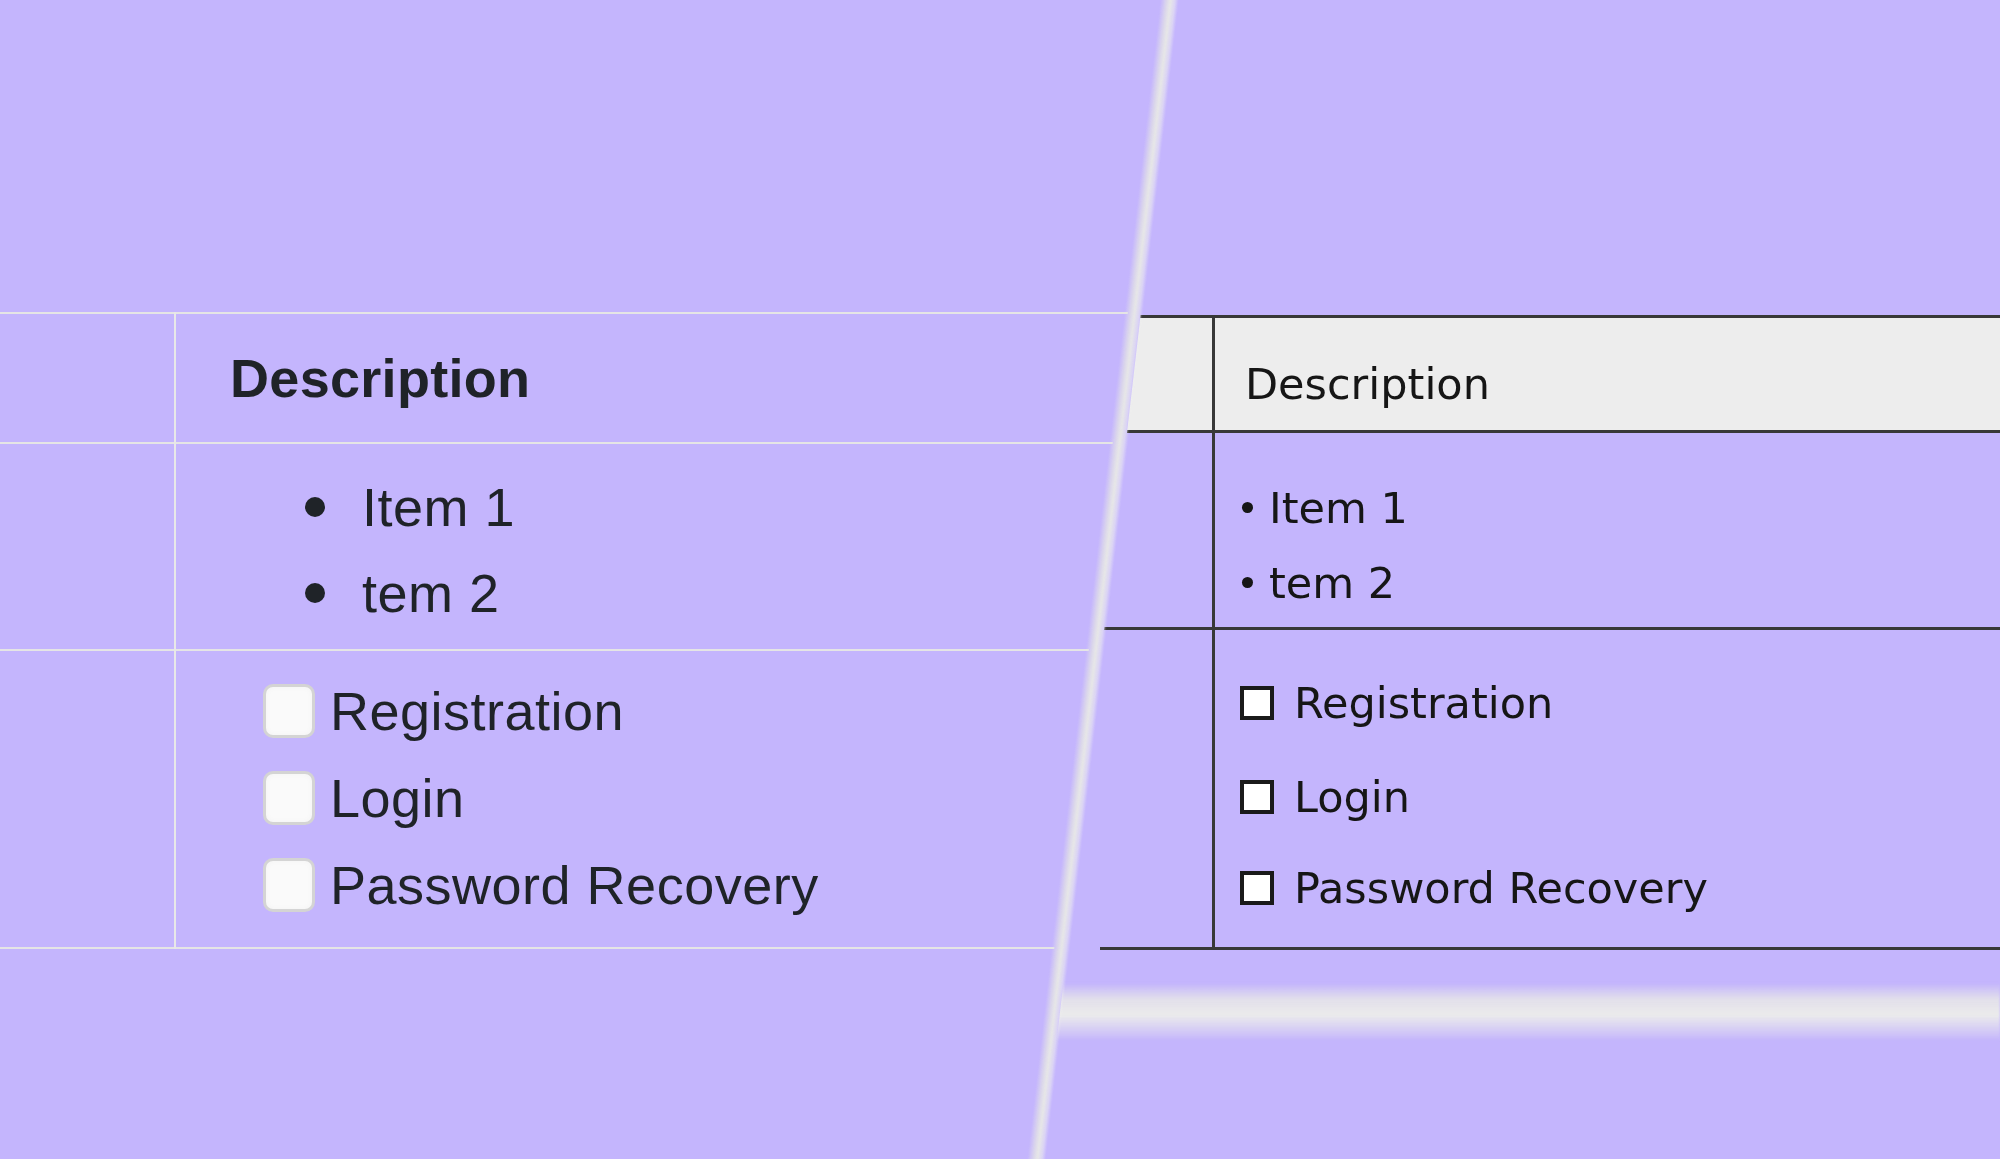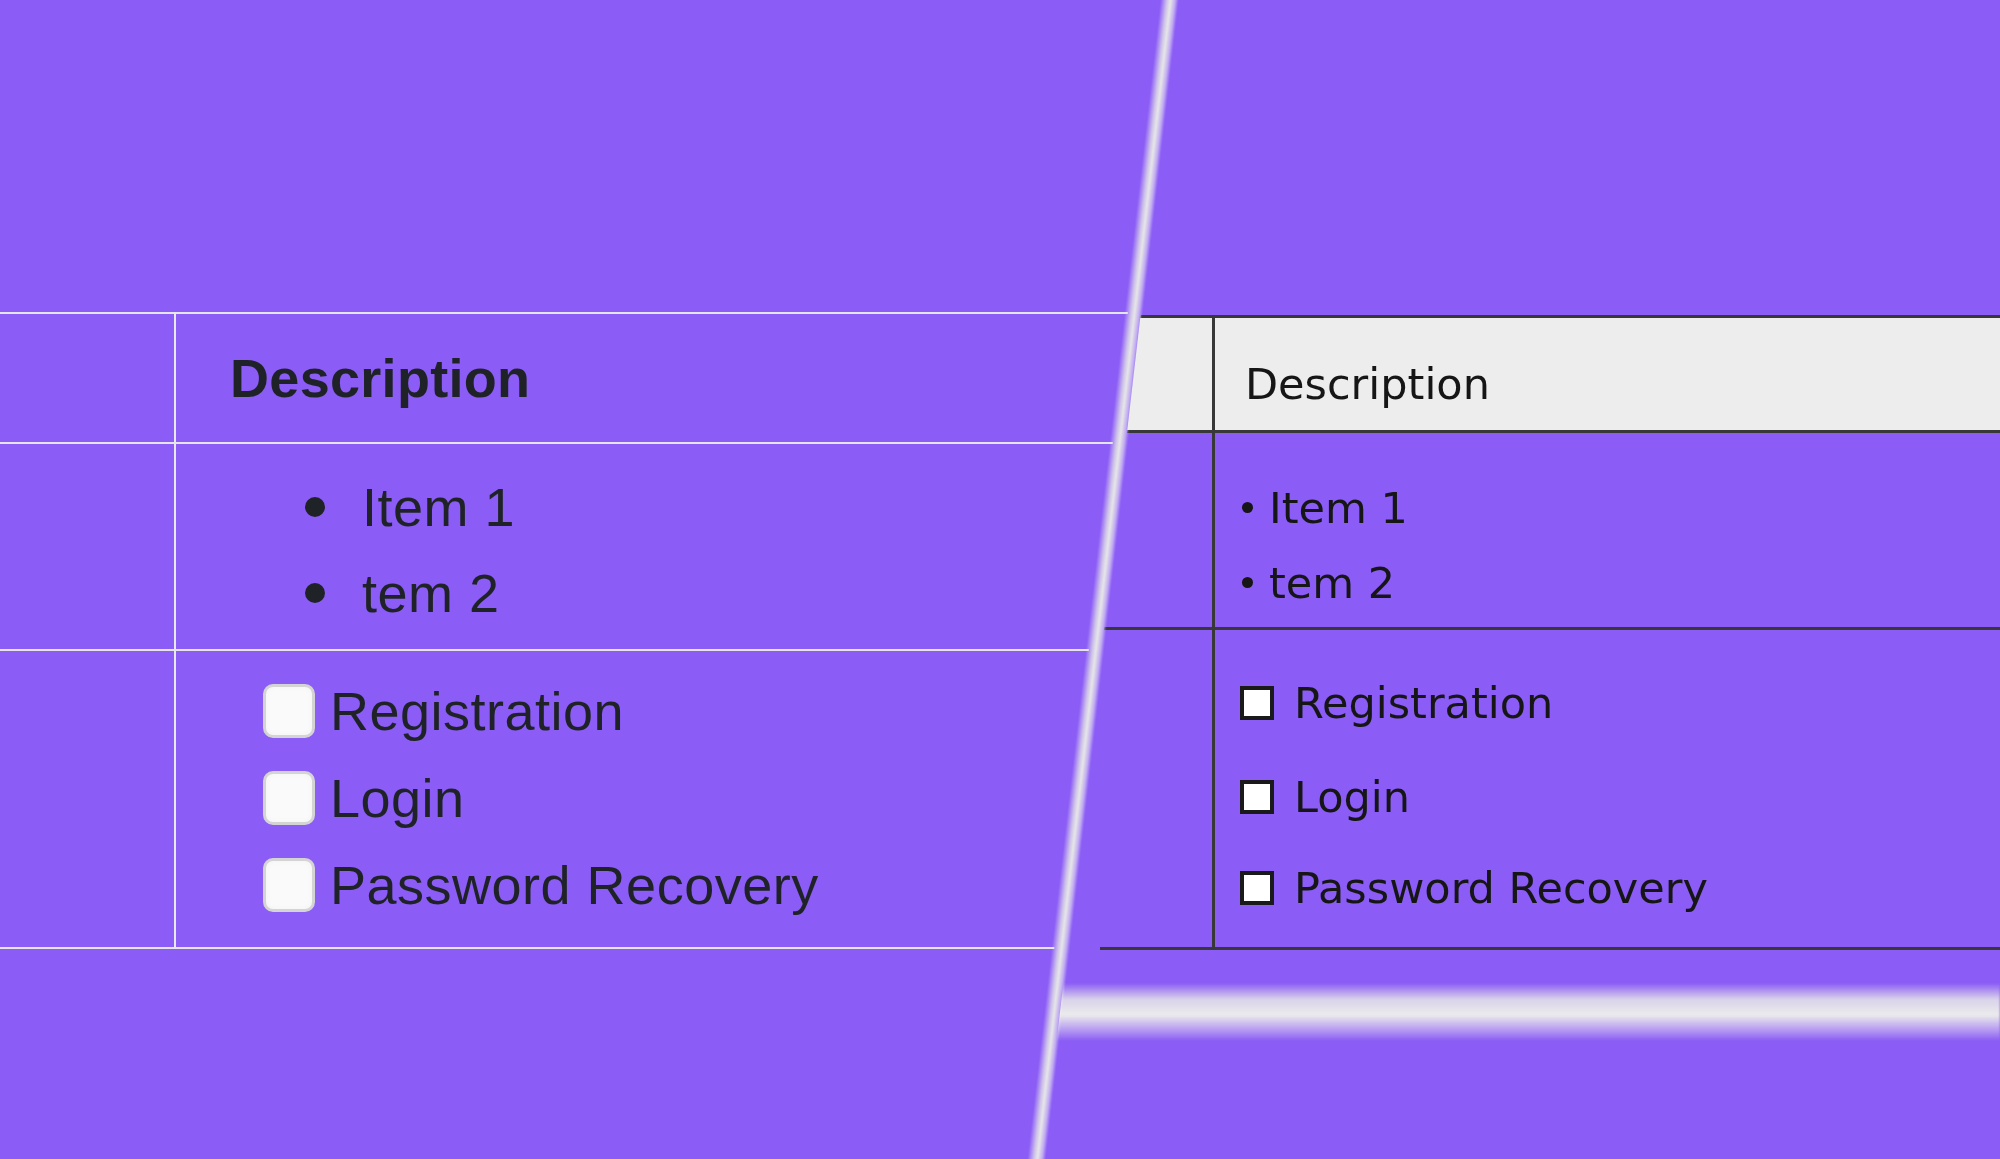--- a/index.html
+++ b/index.html
@@ -1,20 +1,20 @@
 <!DOCTYPE html>
 <html><head>
 <meta charset="utf-8">
 <style>
   html, body { margin: 0; padding: 0; background: #fff; }
   .canvas {
     position: relative;
     width: 2000px;
     height: 1159px;
-    background: #8b5cf6;
+    background: #c4b5fd;
     overflow: hidden;
     font-family: "Liberation Sans", sans-serif;
   }
   .hline, .vline { position: absolute; }
 
   
   .left-panel {
     position: absolute; inset: 0;
     clip-path: polygon(0 0, 1164px 0, 1030px 1159px, 0 1159px);
   }

